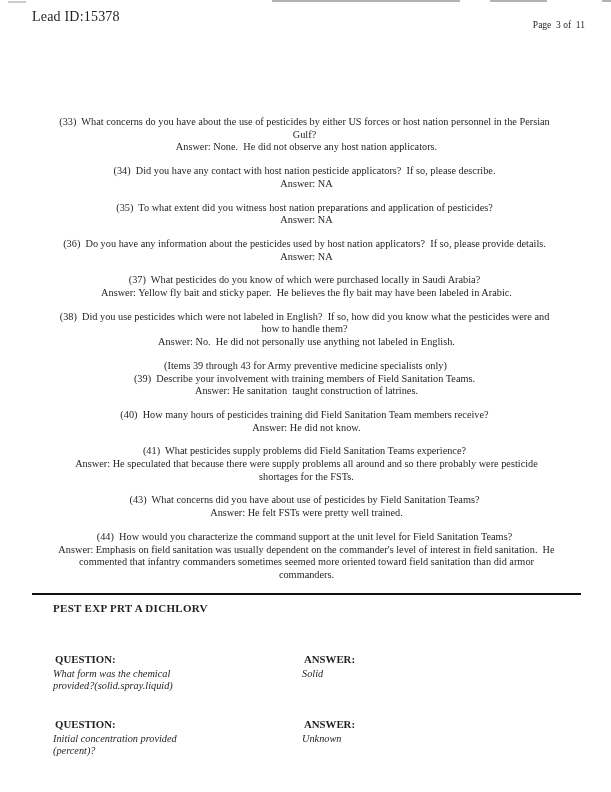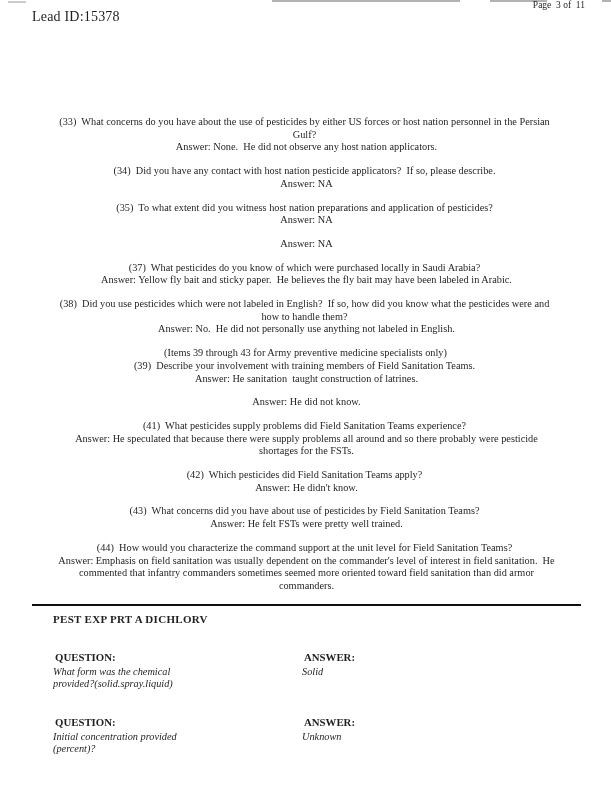--- a/index.html
+++ b/index.html
@@ -18,21 +18,21 @@
   .artifact.a1 { left: 8px;   top: 1px; width: 18px;  height: 2px; opacity: 0.5; }
   .artifact.a2 { left: 272px; top: 0;   width: 188px; height: 2px; }
   .artifact.a3 { left: 490px; top: 0;   width: 57px;  height: 2px; }
   .artifact.a4 { left: 602px; top: 0;   width: 9px;   height: 2px; }
 
   .header-lead {
     position: absolute; left: 32px; top: 9px;
     font-size: 14px; letter-spacing: 0.2px; white-space: pre;
   }
   .header-page {
-    position: absolute; right: 26px; top: 0;
+    position: absolute; right: 26px; top: 20px;
     font-size: 9.5px; white-space: pre;
   }
 
   .content {
     position: absolute;
     left: 53px; top: 116px;
     width: 503px;
     font-size: 10.3px;
     line-height: 12.7px;
   }
@@ -44,21 +44,21 @@
   .divider {
     margin: 1px 0 7px -21px;
     width: 549px;
     height: 2.5px;
     background: #101010;
   }
   .sec-title {
     font-weight: bold;
     font-size: 11px;
     letter-spacing: 0.3px;
-    margin-bottom: 5px;
+    margin-bottom: 18px;
     white-space: pre;
   }
   .sec-row { display: flex; margin-bottom: 5px; }
   .sec-col-q { width: 249px; }
   .sec-col-a { flex: 1; }
   .sec-label {
     font-weight: bold;
     font-size: 10.8px;
     padding-left: 2px;
     margin-bottom: 2px;
@@ -92,52 +92,50 @@
       <div class="q">(34)  Did you have any contact with host nation pesticide applicators?  If so, please describe.</div>
       <div class="a">Answer: NA</div>
     </div>
 
     <div class="qa">
       <div class="q">(35)  To what extent did you witness host nation preparations and application of pesticides?</div>
       <div class="a">Answer: NA</div>
     </div>
 
     <div class="qa">
+      <div class="q">(36)  Do you have any information about the pesticides used by host nation applicators?  If so, please provide details.</div>
       <div class="a">Answer: NA</div>
     </div>
 
     <div class="qa">
       <div class="q">(37)  What pesticides do you know of which were purchased locally in Saudi Arabia?</div>
       <div class="a">Answer: Yellow fly bait and sticky paper.  He believes the fly bait may have been labeled in Arabic.</div>
     </div>
 
     <div class="qa">
       <div class="q">(38)  Did you use pesticides which were not labeled in English?  If so, how did you know what the pesticides were and how to handle them?</div>
       <div class="a">Answer: No.  He did not personally use anything not labeled in English.</div>
     </div>
 
     <div class="qa">
       <div class="note">(Items 39 through 43 for Army preventive medicine specialists only)</div>
       <div class="q">(39)  Describe your involvement with training members of Field Sanitation Teams.</div>
       <div class="a">Answer: He sanitation  taught construction of latrines.</div>
     </div>
 
     <div class="qa">
+      <div class="q">(40)  How many hours of pesticides training did Field Sanitation Team members receive?</div>
       <div class="a">Answer: He did not know.</div>
     </div>
 
     <div class="qa">
       <div class="q">(41)  What pesticides supply problems did Field Sanitation Teams experience?</div>
       <div class="a">Answer: He speculated that because there were supply problems all around and so there probably were pesticide shortages for the FSTs.</div>
     </div>
 
-    <div class="qa">
-      <div class="q">(42)  Which pesticides did Field Sanitation Teams apply?</div>
-      <div class="a">Answer: He didn't know.</div>
-    </div>
 
     <div class="qa">
       <div class="q">(43)  What concerns did you have about use of pesticides by Field Sanitation Teams?</div>
       <div class="a">Answer: He felt FSTs were pretty well trained.</div>
     </div>
 
     <div class="qa">
       <div class="q">(44)  How would you characterize the command support at the unit level for Field Sanitation Teams?</div>
       <div class="a">Answer: Emphasis on field sanitation was usually dependent on the commander's level of interest in field sanitation.  He commented that infantry commanders sometimes seemed more oriented toward field sanitation than did armor commanders.</div>
     </div>

